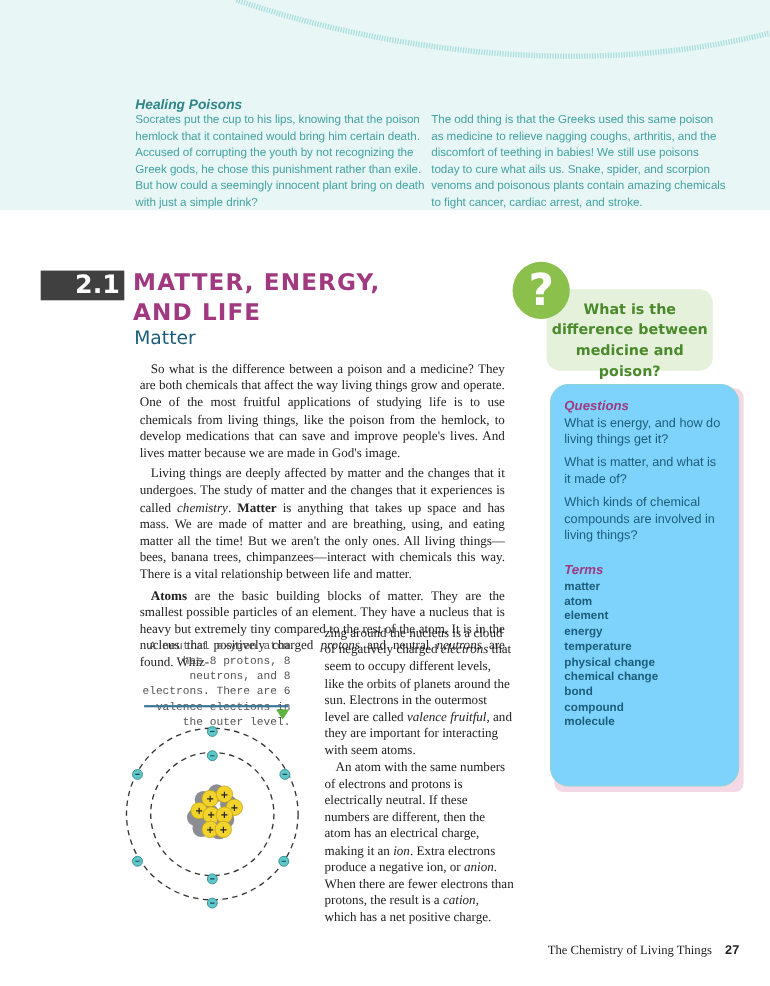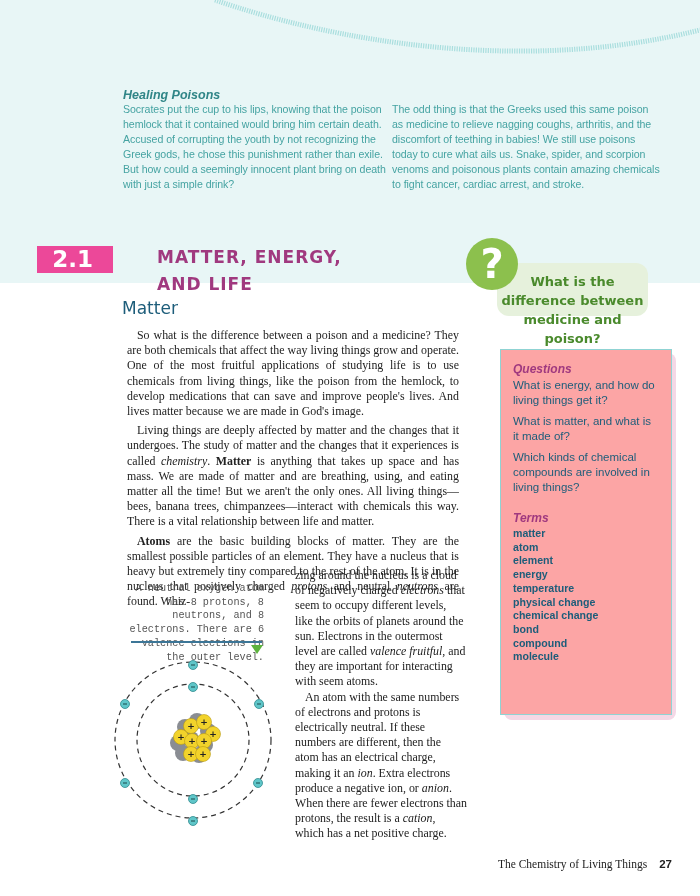--- a/index.html
+++ b/index.html
@@ -2,48 +2,48 @@
 <html><head>
 <meta charset="utf-8">
 <style>
   html, body { margin: 0; padding: 0; }
   body {
     width: 700px; height: 896px; position: relative; overflow: hidden;
     background: #ffffff;
     font-family: "DejaVu Serif", serif;
   }
   .top-band {
-    position: absolute; left: 0; top: 0; width: 700px; height: 283px;
+    position: absolute; left: 0; top: 0; width: 700px; height: 191px;
     background: #e8f6f6;
   }
   .wave { position: absolute; left: 0; top: 0; }
   .callout-title {
     position: absolute; left: 123px; top: 88px;
     font-family: "Liberation Sans", sans-serif; font-weight: bold; font-style: italic;
     font-size: 12.5px; color: #2f8587;
   }
   .callout-col {
     position: absolute; top: 102px; width: 266px;
     font-family: "Liberation Sans", sans-serif; font-size: 10.6px; line-height: 15px;
     color: #45a3a2; letter-spacing: -0.05px;
   }
   .callout-col.left { left: 123px; }
   .callout-col.right { left: 392px; width: 270px; }
 
   .sec-badge {
     position: absolute; left: 37px; top: 246px; width: 76px; height: 27px;
-    background: #ec4899;
+    background: #404040;
     font-family: "DejaVu Sans", sans-serif; font-weight: bold; color: #ffffff;
-    font-size: 23px; line-height: 27px; text-align: right; padding-right: 20px; box-sizing: border-box;
+    font-size: 23px; line-height: 27px; text-align: right; padding-right: 4px; box-sizing: border-box;
     letter-spacing: 0px;
   }
   .sec-title {
     position: absolute; left: 121px; top: 244px;
     font-family: "DejaVu Sans", sans-serif; font-weight: bold; color: #a0397f;
-    font-size: 17px; line-height: 27px; letter-spacing: 1px; text-transform: uppercase; margin-left: 36px;
+    font-size: 21px; line-height: 27px; letter-spacing: 1px; text-transform: uppercase;
   }
   .sec-sub {
     position: absolute; left: 122px; top: 298px;
     font-family: "DejaVu Sans", sans-serif; color: #1d5d7a; font-size: 17px;
   }
   .body-text {
     position: absolute; left: 123px; top: 324px; width: 340px;
     font-family: "Liberation Serif", serif; font-size: 11.9px; line-height: 15.2px; color: #222222;
     text-align: justify;
   }
@@ -70,32 +70,32 @@
     border-top: 9px solid #5db33e;
   }
   .atom { position: absolute; left: 105px; top: 655px; }
 
   .q-circle {
     position: absolute; left: 466px; top: 238px; width: 52px; height: 52px; border-radius: 50%;
     background: #8cc04d; color: #ffffff;
     font-family: "DejaVu Sans", sans-serif; font-weight: bold; font-size: 40px; line-height: 52px; text-align: center;
   }
   .q-bubble {
-    position: absolute; left: 497px; top: 263px; width: 151px; height: 53px;
+    position: absolute; left: 497px; top: 263px; width: 151px; height: 74px;
     background: #e6f1dc; border-radius: 12px;
     font-family: "DejaVu Sans", sans-serif; font-weight: bold; color: #4a8a2c;
     font-size: 13px; line-height: 19px; text-align: center; padding-top: 9px; box-sizing: border-box;
   }
   .qt-box-shadow {
     position: absolute; left: 504px; top: 353px; width: 172px; height: 367px;
     background: #f4d8e6; border-radius: 8px;
   }
   .qt-box {
     position: absolute; left: 500px; top: 349px; width: 172px; height: 366px;
-    background: #fca5a5; border: 1.5px solid #8fd3d3; border-radius: 0; box-sizing: border-box;
+    background: #7dd3fc; border: 1.5px solid #8fd3d3; border-radius: 17px; box-sizing: border-box;
     padding: 12px 12px 0 12px;
   }
   .qt-head {
     font-family: "Liberation Sans", sans-serif; font-weight: bold; font-style: italic;
     color: #a0397f; font-size: 12px; margin-bottom: 2px;
   }
   .qt-q {
     font-family: "Liberation Sans", sans-serif; color: #1d5d7a; font-size: 11.5px; line-height: 15px;
     margin-bottom: 6px;
   }

